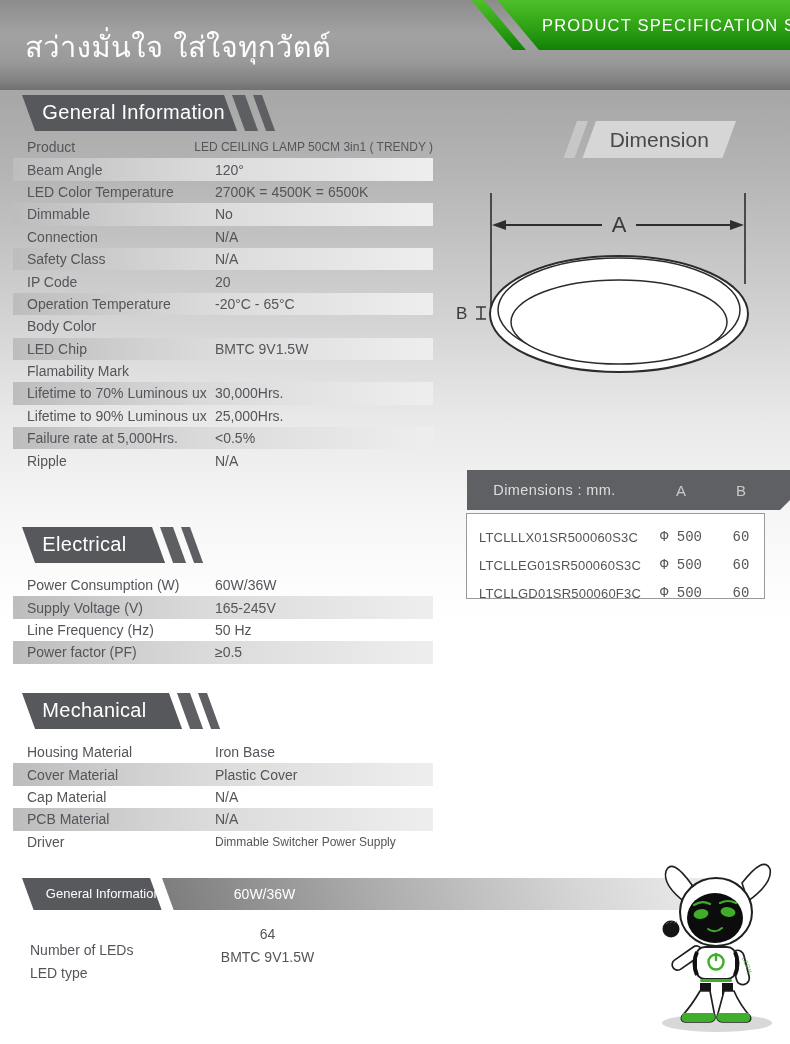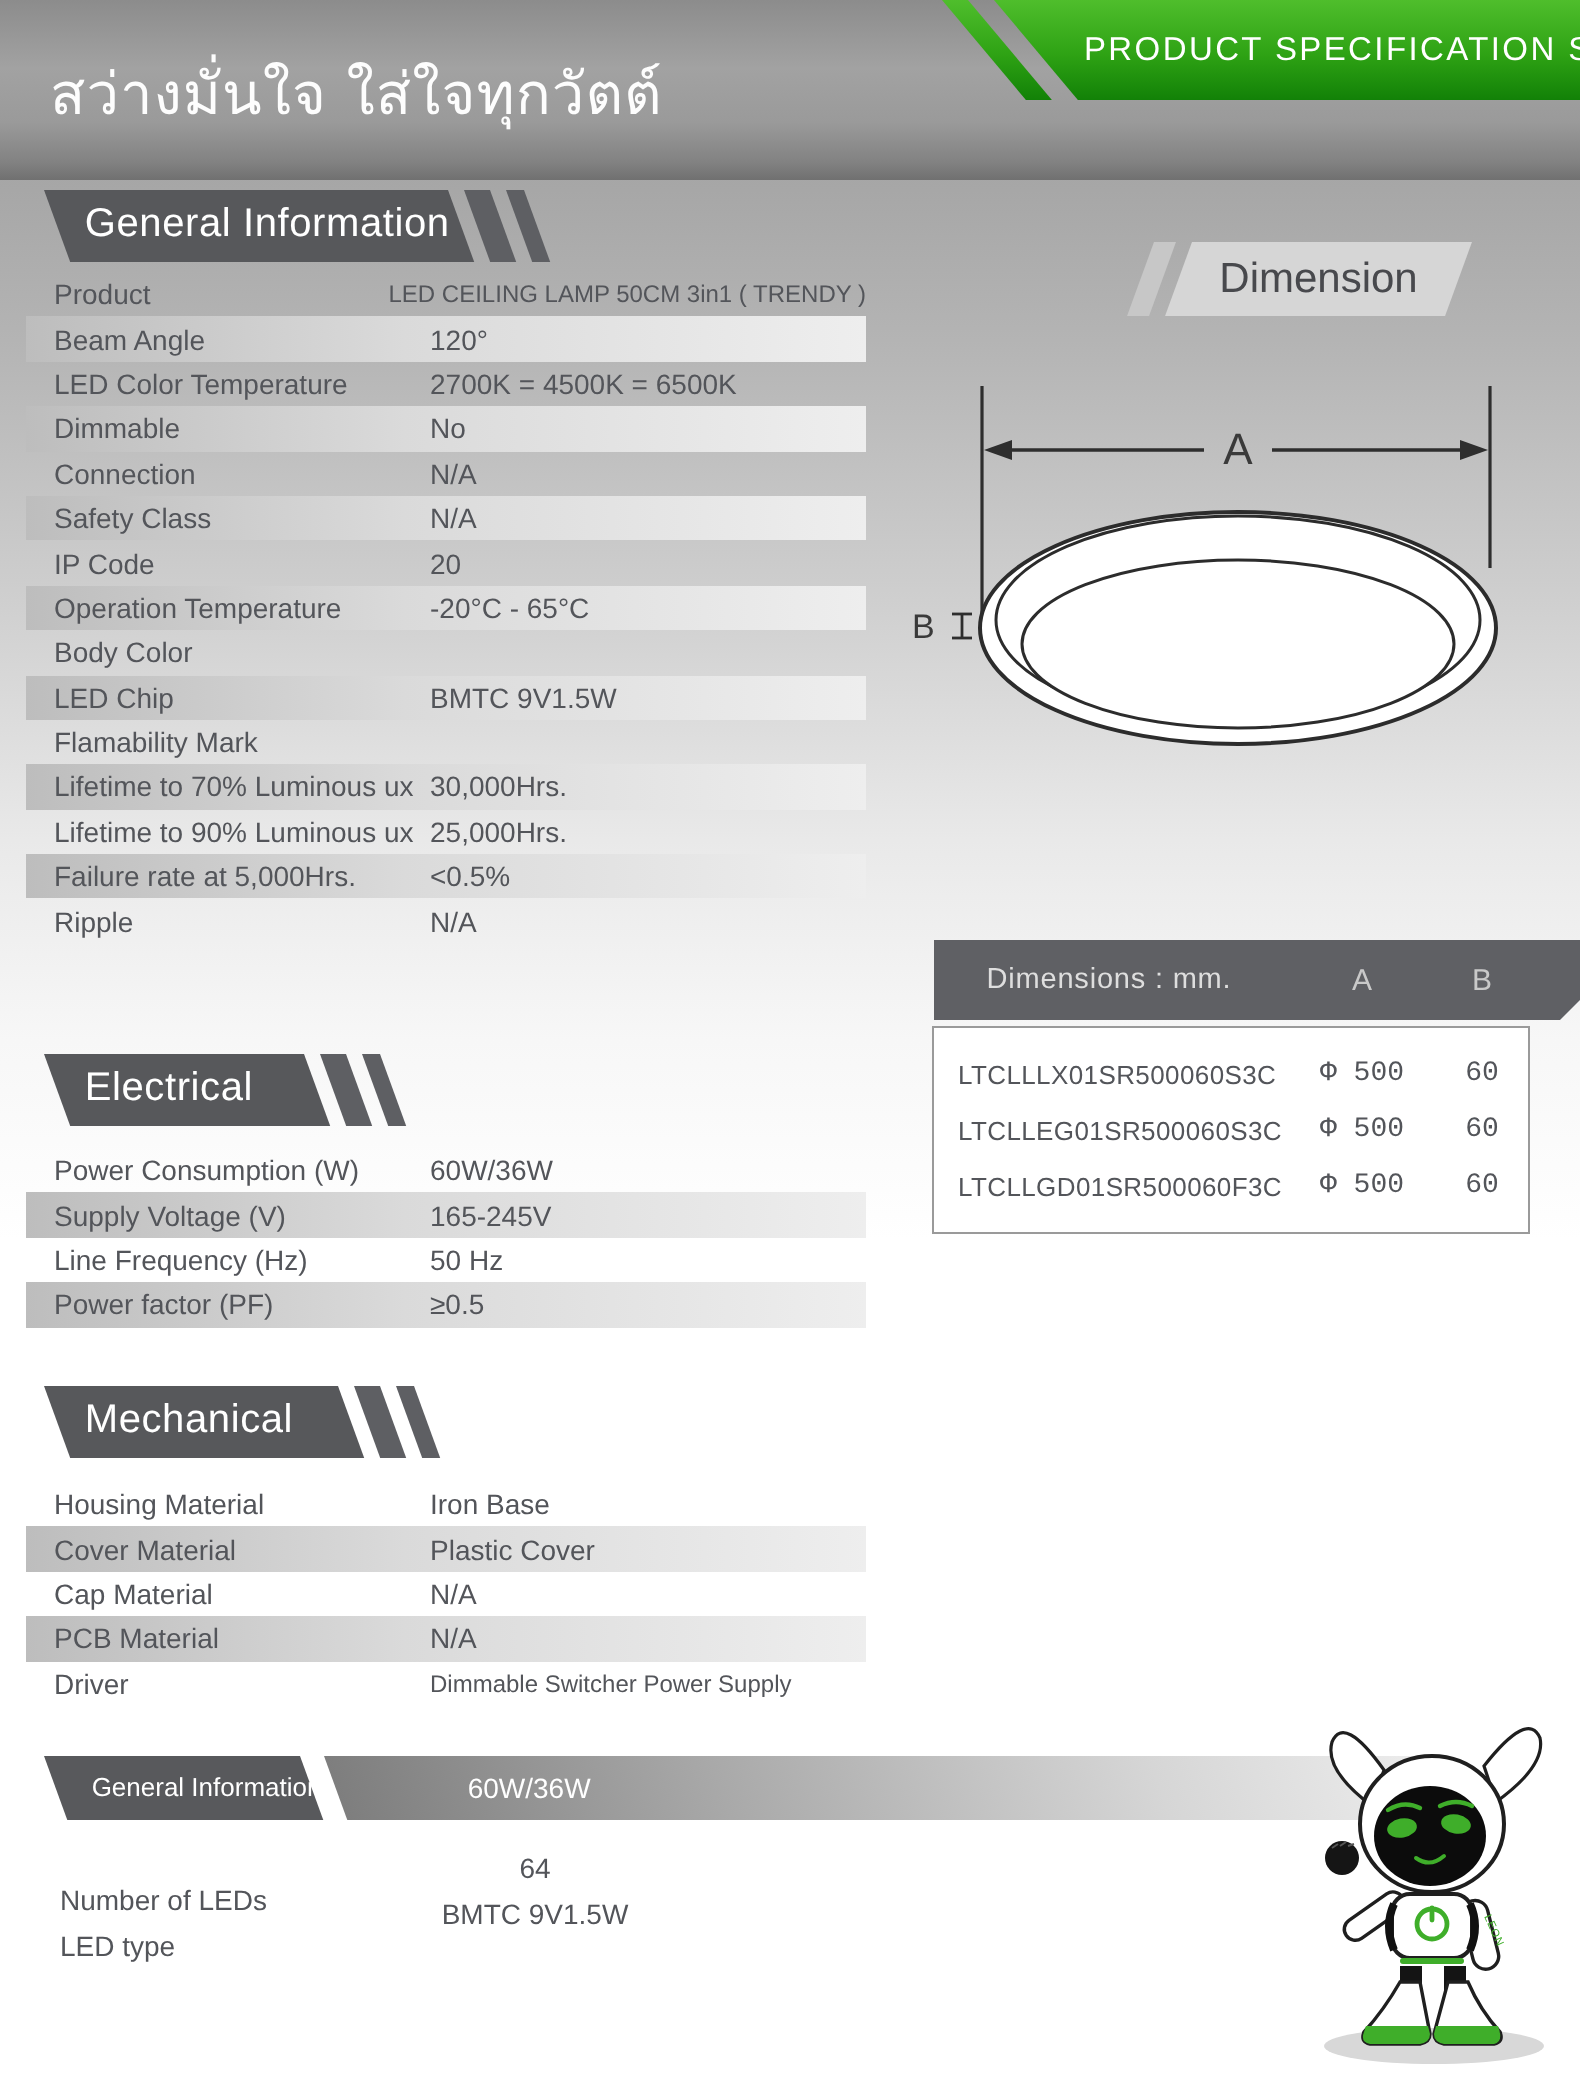--- a/index.html
+++ b/index.html
@@ -38,21 +38,21 @@
   .spec-row .val{flex:1;font-size:14px;font-weight:300;white-space:nowrap;}
   .spec-row .val.sm{font-size:12px;}
   .rows.center-val .lb{width:112px;padding-left:17px;margin-top:32px;}
   .rows.center-val .val{flex:none;width:195px;margin-left:28px;text-align:center;}
   
   .dim-head{position:absolute;left:467px;top:470px;width:328px;height:40px;background:#5f6064;
     clip-path:polygon(0 0,100% 0,100% calc(100% - 15px),calc(100% - 15px) 100%,0 100%);
     display:grid;grid-template-columns:175px 78px 42px;align-items:center;}
   .dim-head .t{font-size:14.5px;color:#dedede;text-align:center;font-weight:300;letter-spacing:.4px;}
   .dim-head .c{font-size:15px;color:#c9c9c9;text-align:center;font-weight:300;}
-  .dim-body{position:absolute;left:466px;top:513px;width:299px;height:104px;background:#ffffff;
+  .dim-body{position:absolute;left:466px;top:513px;width:299px;height:86px;background:#ffffff;
     border:1px solid #9a9a9a;box-sizing:border-box;padding-top:9px;}
   .dim-row{display:grid;grid-template-columns:175px 78px 42px;align-items:center;height:28px;}
   .dim-row .model{padding-left:12px;font-size:13px;font-weight:300;letter-spacing:.2px;}
   .dim-row .a,.dim-row .b{text-align:center;font-size:14px;font-weight:300;font-family:Liberation Mono, monospace;}
   
   .bban-dark{position:absolute;left:22px;top:878px;width:128px;height:32px;background:#58595c;
     transform:skewX(20deg);transform-origin:left top;}
   .bban-dark .inner{display:block;transform:skewX(-20deg);color:#fff;font-size:13px;font-weight:300;
     line-height:32px;padding-left:18px;white-space:nowrap;}
   .bban-grad{position:absolute;left:162px;top:878px;width:550px;height:32px;

